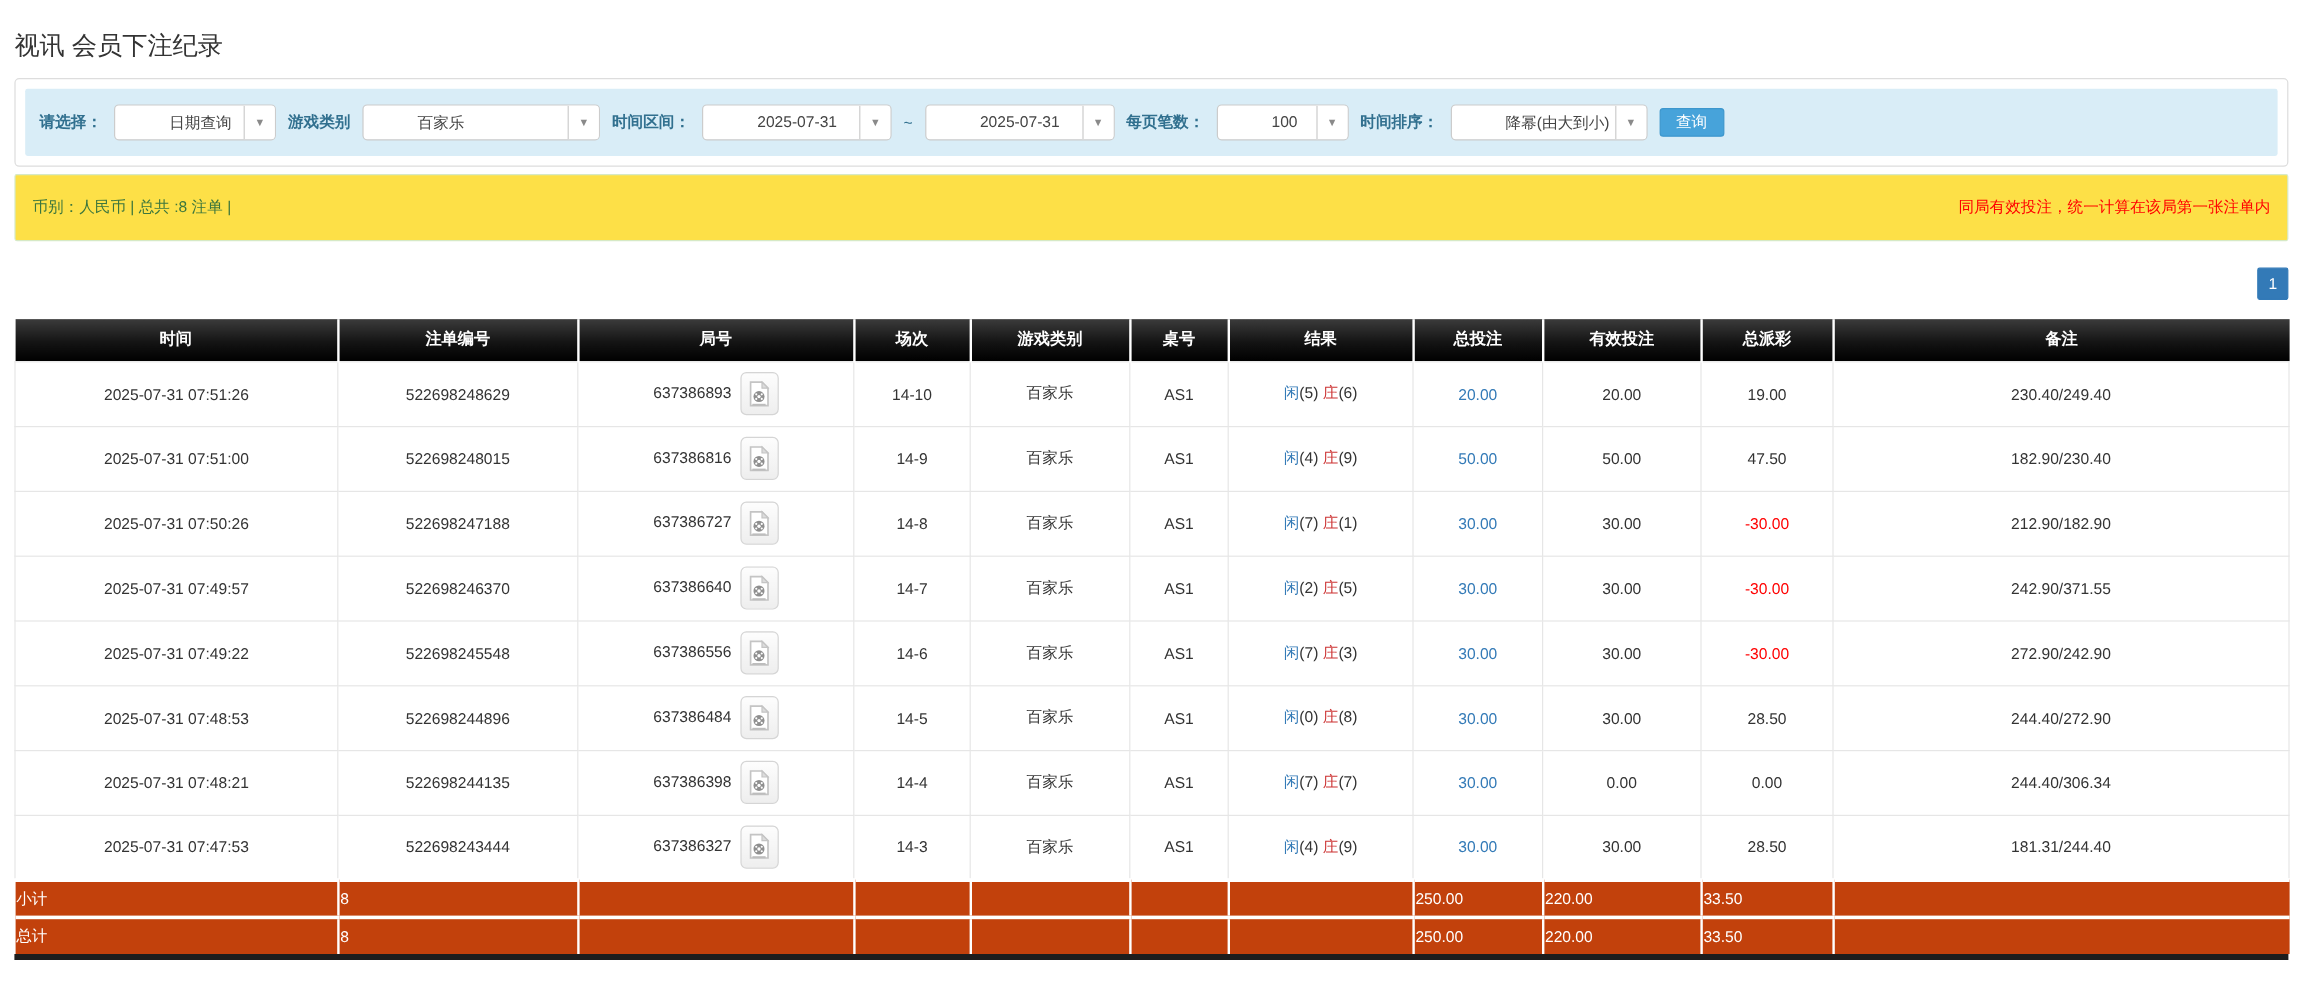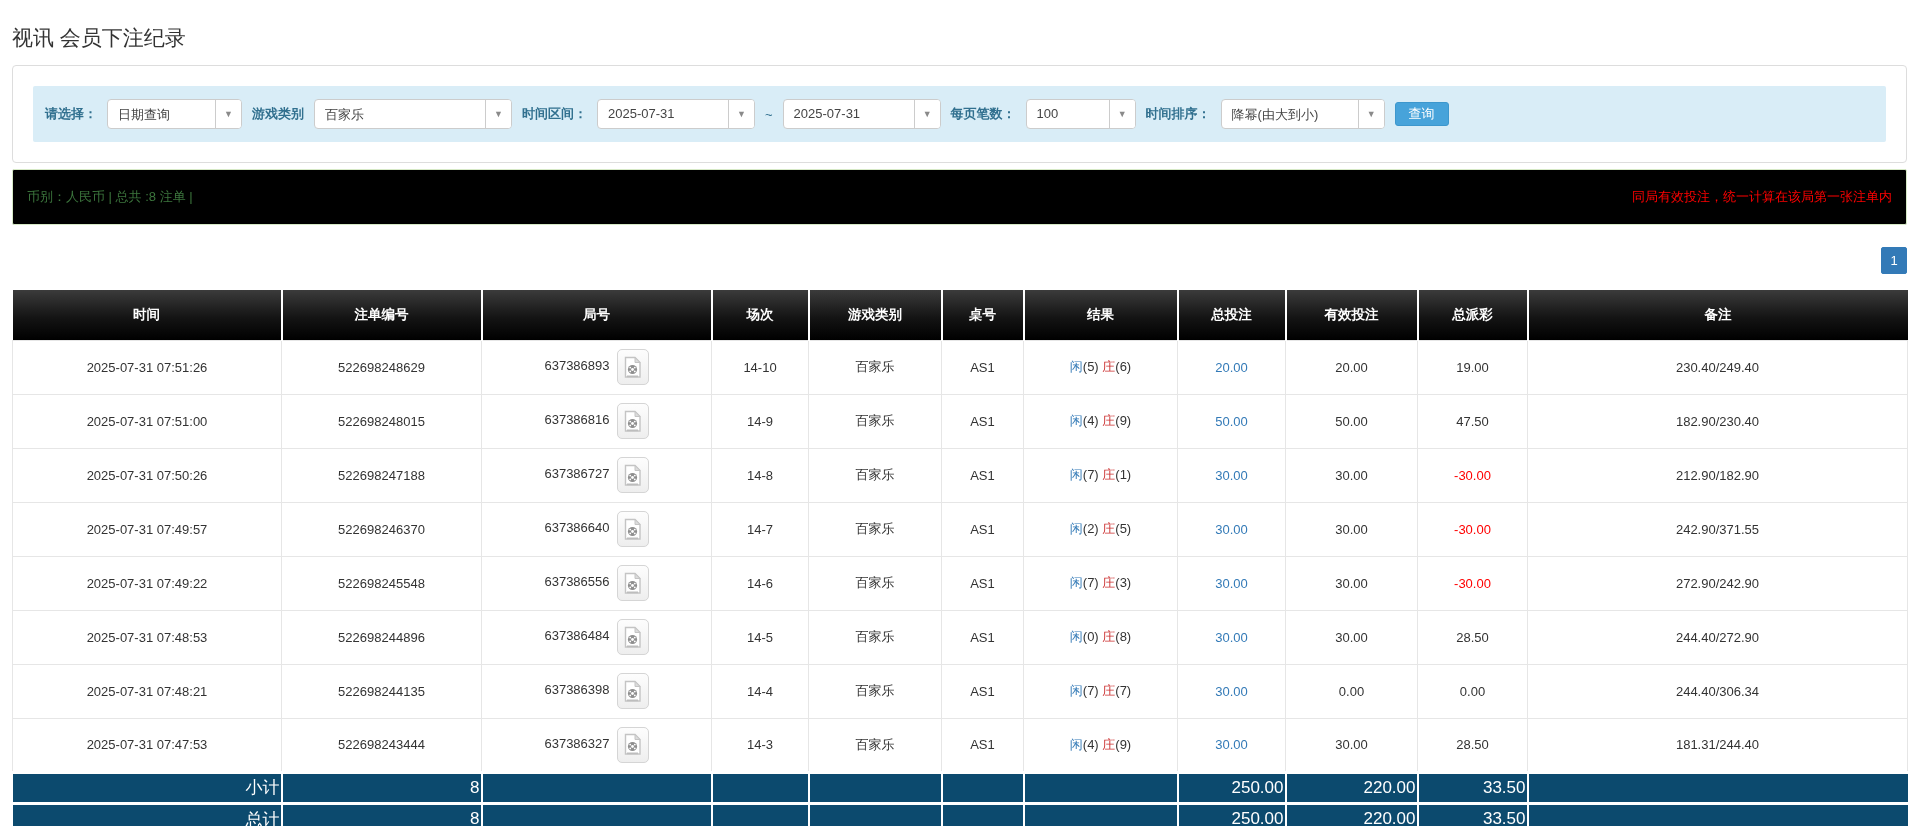--- a/index.html
+++ b/index.html
@@ -7,84 +7,84 @@
   body {
     width:1919px; min-height:826px;
     font-family:"Liberation Sans","DejaVu Sans",sans-serif;
     color:#333;
   }
   .page { padding:0 12px; }
 
   .page-title { font-size:21px; color:#333; font-weight:400; margin:24px 0 13px; }
 
   
-  .filter-panel { border:1px solid #ddd; border-radius:4px; padding:20px; background:#fff; }
+  .filter-panel { border:1px solid #ddd; border-radius:4px; padding:8px; background:#fff; }
   .filter-bar {
     background:#d9edf7; height:56px; display:flex; align-items:center;
     padding:0 12px; gap:10px; border-radius:2px;
   }
   .flabel { color:#31708f; font-weight:bold; font-size:13px; white-space:nowrap; }
   .combo {
     display:flex; align-items:stretch; background:#fff; border:1px solid #ccc;
     border-radius:4px; height:30px; overflow:hidden; cursor:pointer;
   }
-  .combo .val { padding:6px 10px 0; font-size:13px; color:#444; flex:1; white-space:nowrap; overflow:hidden; }
+  .combo .val { padding:6px 10px 0; font-size:13px; color:#444; flex:1; white-space:nowrap; overflow:hidden;margin-left:35px; }
   .combo .caret-btn {
     width:26px; border-left:1px solid #ccc; display:flex; align-items:center;
     justify-content:center; color:#8a8a8a; font-size:9px; background:#fff; flex:none;
   }
   .range-sep { font-size:13px; color:#31708f; }
   .btn-search {
     background:#47a3da; color:#fff; border:1px solid #3d97cd; border-radius:3px;
     height:24px; padding:0 13px; font-size:13px; cursor:pointer;
   }
 
   
   .alert-success {
-    margin-top:6px; background:#000000; border:1px solid #d6e9c6; color:#3c763d;
+    margin-top:6px; background:#fde047; border:1px solid #d6e9c6; color:#3c763d;
     height:56px; display:flex; align-items:center; justify-content:space-between;
     padding:0 14px; font-size:13px; border-radius:2px;
   }
   .alert-right { color:#ff0000; }
 
   
   .pagination-row { display:flex; justify-content:flex-end; margin:22px 0 16px; }
   .page-btn {
     background:#337ab7; border:1px solid #337ab7; color:#fff; min-width:26px; height:27px;
     display:flex; align-items:center; justify-content:center; font-size:13px;
     border-radius:2px; cursor:pointer;
   }
 
   
   table.records { border-collapse:collapse; table-layout:fixed; width:1895px; font-size:13px; }
   thead th {
     background:linear-gradient(180deg,#3b3b3b 0%,#141414 55%,#000 100%);
-    color:#fff; font-weight:bold; height:50px; font-size:13.5px;
+    color:#fff; font-weight:bold; height:35px; font-size:13.5px;
     border-left:2px solid #fff; text-align:center;
   }
   thead th:first-child { border-left:none; }
   tbody td {
     height:54px; text-align:center; color:#333; background:#fff;
     border:1px solid #e6e6e6;
   }
   .bet-link { color:#337ab7; text-decoration:none; cursor:pointer; }
   .rp { color:#337ab7; }
   .rb { color:#cc3333; }
   td.neg { color:#ff0000;margin-top:38px; }
 
   .video-btn {
     width:32px; height:36px; border:1px solid #d5d5d5; border-radius:5px;
     background:linear-gradient(#fdfdfd,#eeeeee);
     display:inline-flex; align-items:center; justify-content:center;
     vertical-align:middle; margin-left:7px; cursor:pointer; padding:0;
   }
 
   tfoot td {
-    background:#0c4a6e; color:#fff; height:31px; text-align:right;
-    border-left:2px solid #fff; border-top:3px solid #fff; font-size:17px;
+    background:#c2410c; color:#fff; height:31px; text-align:left;
+    border-left:2px solid #fff; border-top:3px solid #fff; font-size:13px;
   }
   tfoot tr:first-child td { border-top:3px solid #fff; }
   tfoot td:first-child { border-left:none; }
   .table-bottom-bar { width:1895px; height:5px; background:#1d1d1d; }
 </style>
 </head>
 <body>
 
 <div class="page">
 

